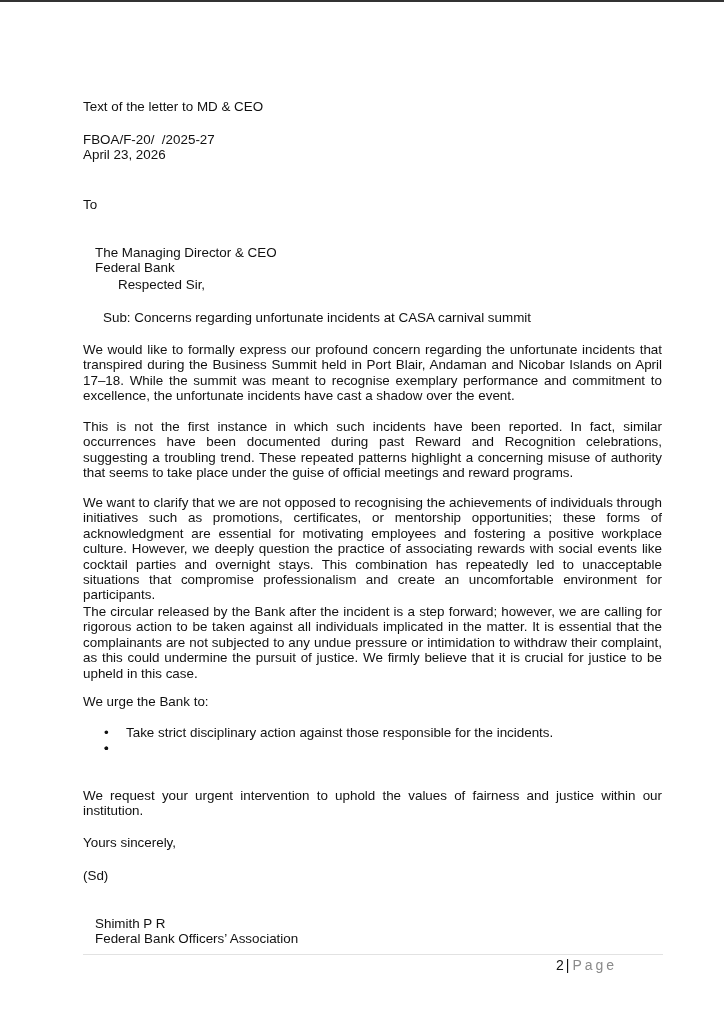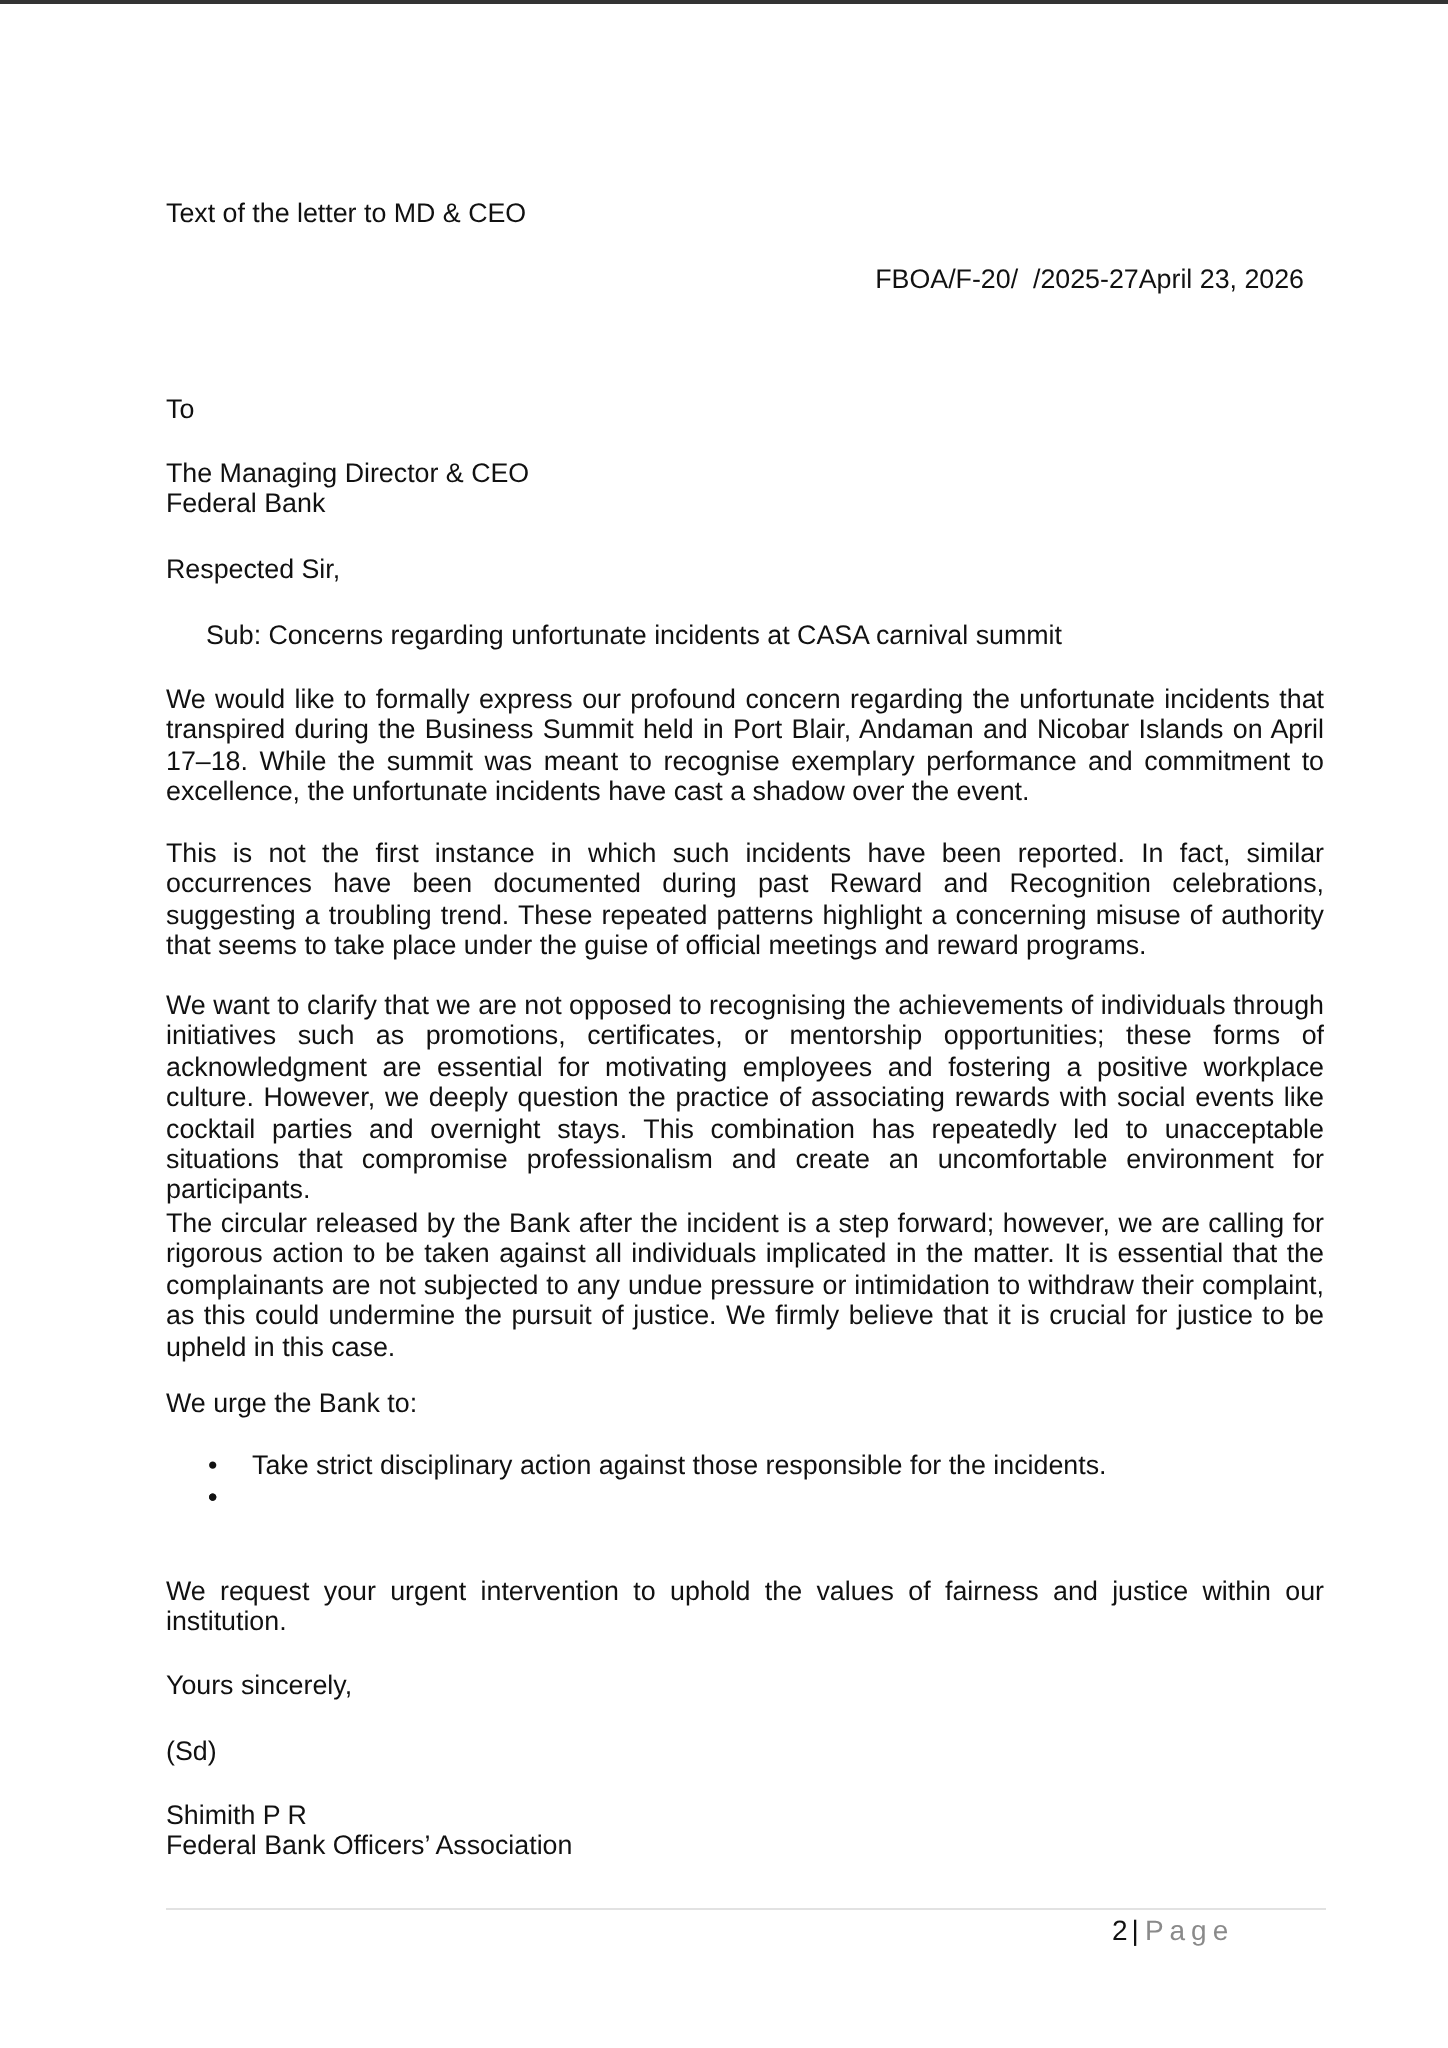--- a/index.html
+++ b/index.html
@@ -42,25 +42,27 @@
       line-height: 15.4px;
     }
     .ref-row {
       position: absolute;
       left: 0;
       top: 132px;
       width: 569px;
       display: flex;
       justify-content: flex-end;
       line-height: 15px;
+      flex-direction: column;
     }
     .block {
       position: absolute;
-      left: 0;
+      left: 12px;
       line-height: 15px;
+      margin-top: 16px;
     }
     .block div { white-space: nowrap; }
     ul.urge-list {
       position: absolute;
       left: 0;
       top: 725px;
       margin: 0;
       padding: 0;
       list-style: none;
       line-height: 15.5px;
@@ -109,21 +111,21 @@
     <span>April 23, 2026</span>
   </div>
 
   <div class="line" style="top:197px;">To</div>
 
   <div class="block" style="top:229px;">
     <div>The Managing Director &amp; CEO</div>
     <div>Federal Bank</div>
   </div>
 
-  <div class="line" style="top:277px;">Respected Sir,</div>
+  <div class="line" style="top:277px;margin-left:35px;">Respected Sir,</div>
 
   <div class="line" style="top:310px;margin-left:20px;">Sub: Concerns regarding unfortunate incidents at CASA carnival summit</div>
 
   <div class="para" style="top:342px;">We would like to formally express our profound concern regarding the unfortunate incidents that transpired during the Business Summit held in Port Blair, Andaman and Nicobar Islands on April 17–18. While the summit was meant to recognise exemplary performance and commitment to excellence, the unfortunate incidents have cast a shadow over the event.</div>
 
   <div class="para" style="top:419px;">This is not the first instance in which such incidents have been reported. In fact, similar occurrences have been documented during past Reward and Recognition celebrations, suggesting a troubling trend. These repeated patterns highlight a concerning misuse of authority that seems to take place under the guise of official meetings and reward programs.</div>
 
   <div class="para" style="top:495px;">We want to clarify that we are not opposed to recognising the achievements of individuals through initiatives such as promotions, certificates, or mentorship opportunities; these forms of acknowledgment are essential for motivating employees and fostering a positive workplace culture. However, we deeply question the practice of associating rewards with social events like cocktail parties and overnight stays. This combination has repeatedly led to unacceptable situations that compromise professionalism and create an uncomfortable environment for participants.</div>
 
   <div class="para" style="top:604px;">The circular released by the Bank after the incident is a step forward; however, we are calling for rigorous action to be taken against all individuals implicated in the matter. It is essential that the complainants are not subjected to any undue pressure or intimidation to withdraw their complaint, as this could undermine the pursuit of justice. We firmly believe that it is crucial for justice to be upheld in this case.</div>

